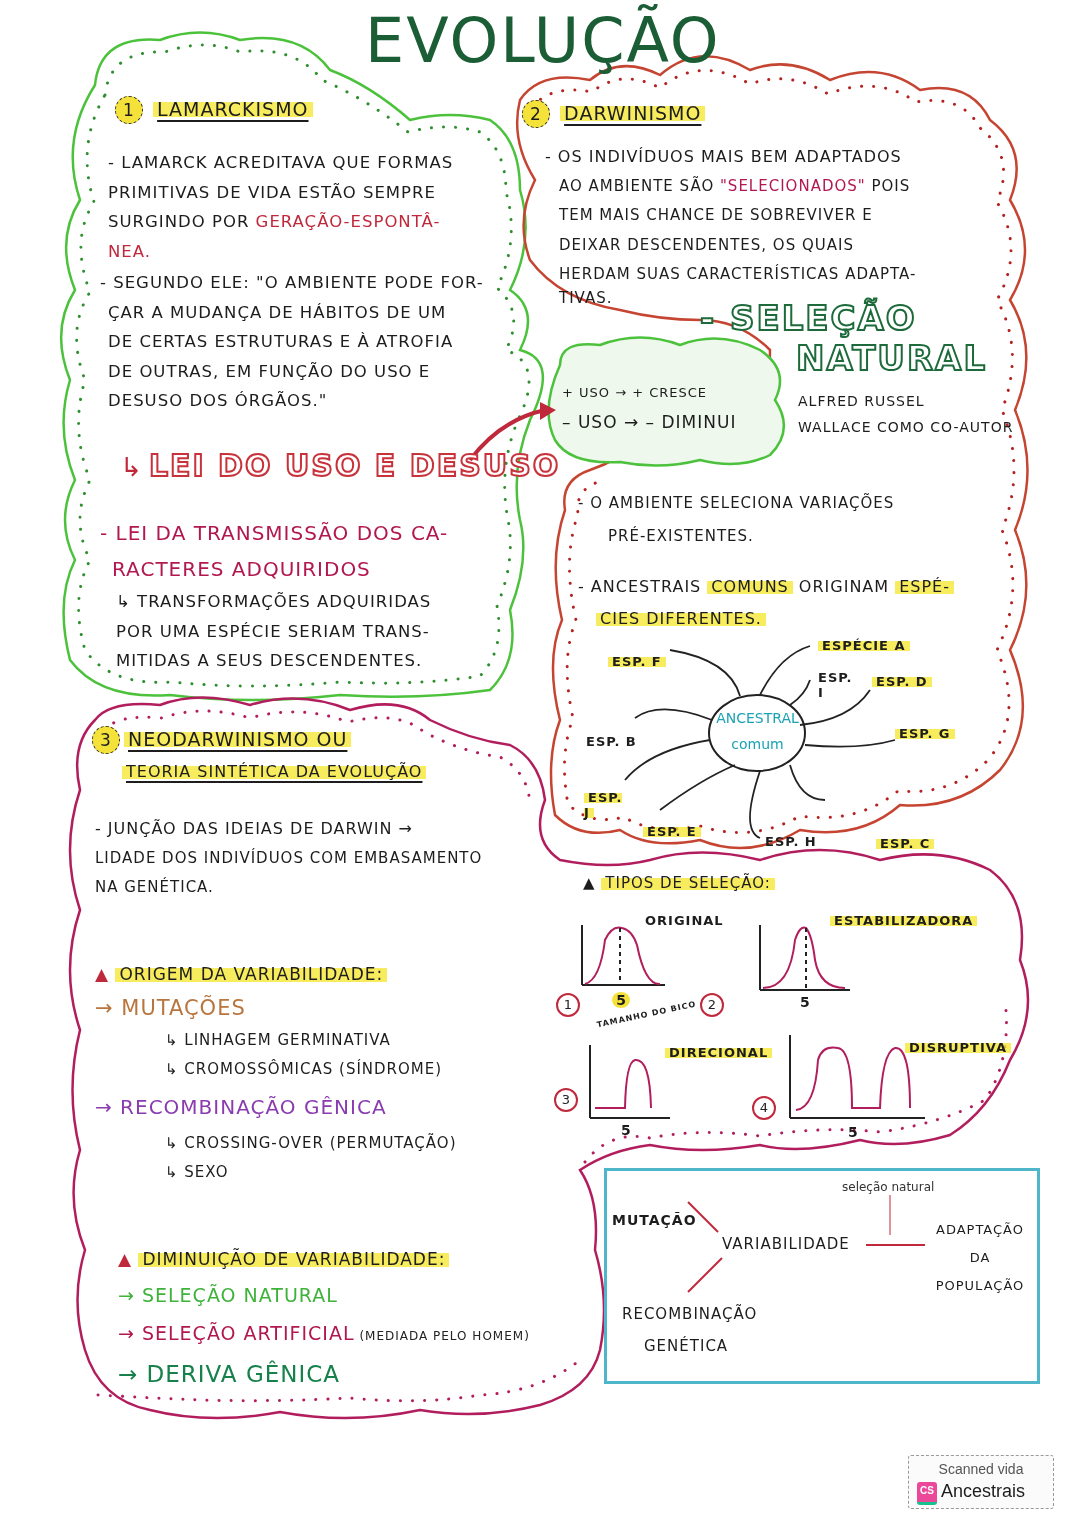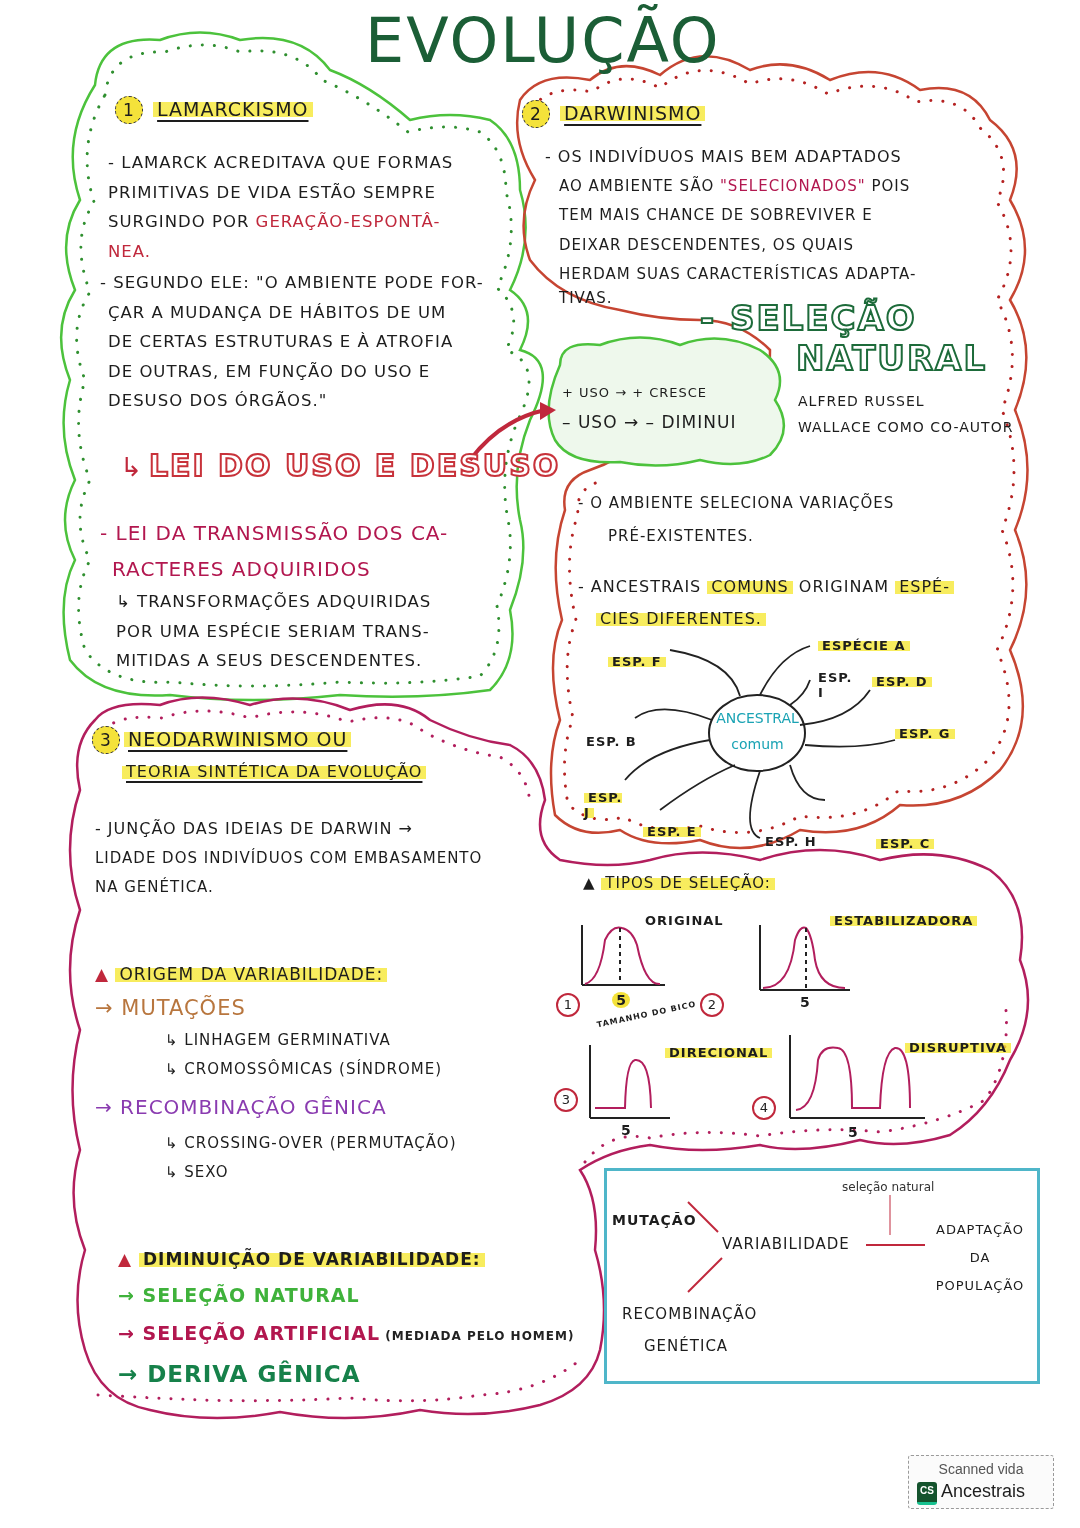--- a/index.html
+++ b/index.html
@@ -19,21 +19,21 @@
   .purple{color:#8a3bb0;}
   .orange{color:#b8763e;}
   .teal{color:#1aa3b4;}
   .big-out{font-size:30px;font-weight:700;color:#fff;-webkit-text-stroke:2px #c8323a;letter-spacing:2px;}
   .big-green{font-size:34px;font-weight:700;color:#fff;-webkit-text-stroke:2px #1d6b3a;letter-spacing:2px;}
   .lbl{font-size:13px;font-weight:700;}
   .circ-num{display:inline-block;width:20px;height:20px;border-radius:50%;border:2px solid #c0283c;text-align:center;line-height:20px;font-size:13px;color:#222;}
   .flow-box{left:604px;top:1168px;width:430px;height:210px;border:3px solid #4fb6c9;}
   .cs-badge{left:908px;top:1455px;width:144px;height:52px;border:1.5px dashed #9a9a9a;border-radius:3px;background:#fbfbfb;}
   .cs-top{position:absolute;left:0;top:5px;width:100%;text-align:center;font-size:14px;color:#555;font-family:"Liberation Sans",sans-serif;}
-  .cs-logo{position:absolute;left:8px;top:26px;width:20px;height:20px;border-radius:3px;background:#14532d;border-bottom:3px solid #17c18f;color:#fff;font-size:10px;font-weight:700;text-align:center;line-height:18px;font-family:"Liberation Sans",sans-serif;}
+  .cs-logo{position:absolute;left:8px;top:26px;width:20px;height:20px;border-radius:3px;background:#ec4899;border-bottom:3px solid #17c18f;color:#fff;font-size:10px;font-weight:700;text-align:center;line-height:18px;font-family:"Liberation Sans",sans-serif;}
   .cs-name{position:absolute;left:32px;top:25px;font-size:18px;color:#1d1d1d;font-family:"Liberation Sans",sans-serif;}
 </style>
 </head>
 <body>
 
 <svg class="deco" width="1080" height="1528">
 
   <path d="M95,85 Q100,35 160,40 Q200,25 240,40 Q300,30 330,70 Q370,85 410,120 Q450,110 490,120 Q520,140 520,190 Q535,240 510,290 Q540,310 520,350 Q560,360 530,420 Q510,470 520,520 Q530,560 510,610 Q520,660 490,690 Q420,700 340,695 Q250,705 170,695 Q100,700 70,660 Q55,600 75,560 Q55,520 75,480 Q55,430 70,380 Q50,330 75,290 Q55,240 80,200 Q60,140 95,85 Z" fill="none" stroke="#4cc23c" stroke-width="2.5"></path>
   <path d="M105,95 Q110,50 165,52 Q205,38 240,52 Q295,45 322,80 Q365,98 408,132 Q448,122 480,132 Q506,150 506,192 Q520,240 497,288 Q525,312 506,350 Q545,365 518,420 Q498,468 508,520 Q516,560 497,606 Q505,650 480,676 Q415,686 340,682 Q250,690 172,682 Q110,686 85,650 Q70,598 90,560 Q70,520 90,480 Q70,430 85,380 Q66,330 90,292 Q70,240 94,202 Q76,145 105,95 Z" fill="none" stroke="#2f8f2f" stroke-width="3" stroke-dasharray="0.1 12" stroke-linecap="round"></path>
 
@@ -173,21 +173,21 @@
 </div>
 <div class="abs hand" style="left:95px;top:960px;">
   <div class="line" style="font-size:17px"><span class="red">▲</span> <span class="hl">Origem da variabilidade:</span></div>
   <div class="line orange" style="font-size:21px;line-height:36px">→ Mutações</div>
   <div class="line" style="padding-left:70px;font-size:15px">↳ linhagem germinativa</div>
   <div class="line" style="padding-left:70px;font-size:15px">↳ cromossômicas (síndrome)</div>
   <div class="line purple" style="font-size:20px;line-height:44px">→ Recombinação gênica</div>
   <div class="line" style="padding-left:70px;font-size:15px">↳ crossing-over (permutação)</div>
   <div class="line" style="padding-left:70px;font-size:15px">↳ sexo</div>
 </div>
-<div class="abs hand" style="left:118px;top:1242px;font-weight:bold;">
+<div class="abs hand" style="left:118px;top:1242px;">
   <div class="line" style="font-size:17px;line-height:34px"><span class="red">▲</span> <span class="hl">Diminuição de variabilidade:</span></div>
   <div class="line green" style="font-size:19px;line-height:38px">→ Seleção natural</div>
   <div class="line magenta" style="font-size:19px;line-height:38px"><span>→ Seleção artificial</span><span style="color:#222;font-size:12px"> (mediada pelo homem)</span></div>
   <div class="line dkgreen" style="font-size:23px;line-height:38px">→ Deriva gênica</div>
 </div>
 
 <div class="abs hand" style="left:583px;top:874px;font-size:15px;">
   <span>▲</span> <span class="hl">Tipos de seleção:</span>
 </div>
 <div class="abs hand lbl" style="left:645px;top:913px;">Original</div>

